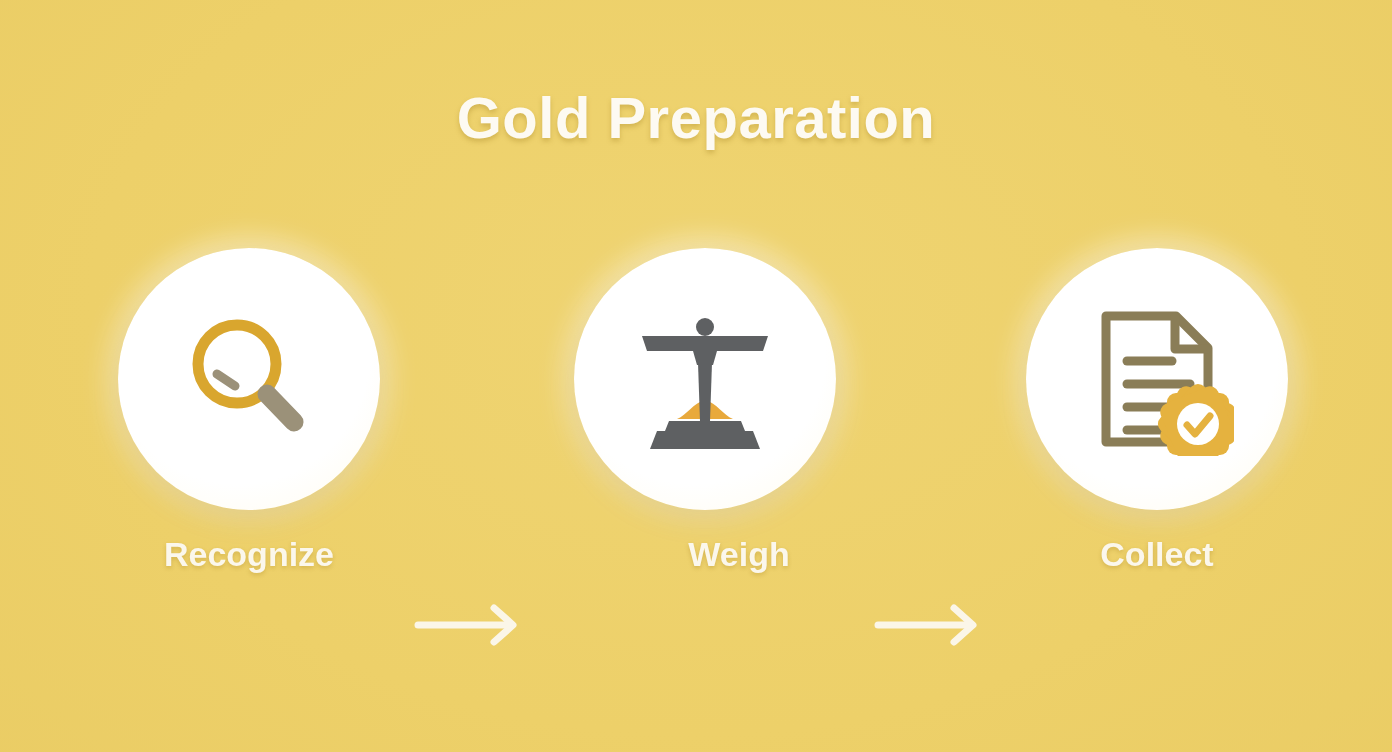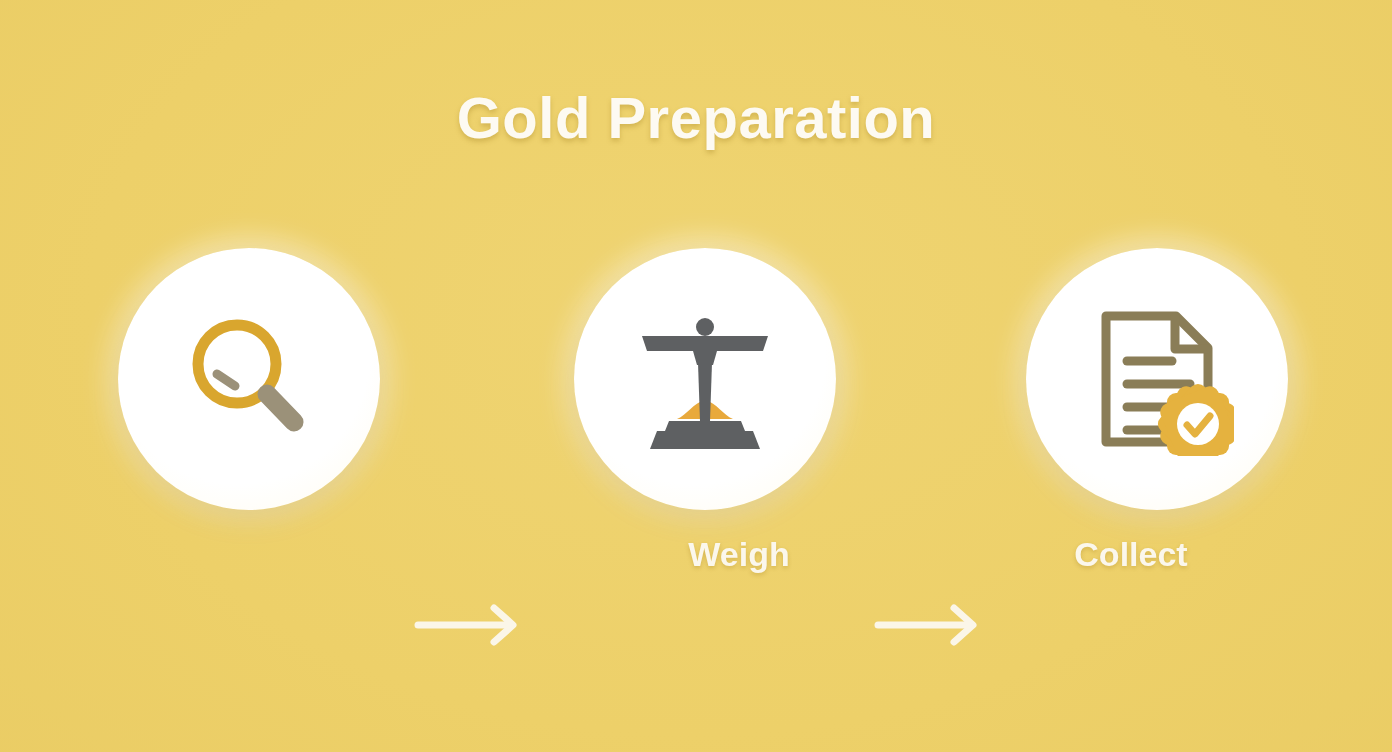--- a/index.html
+++ b/index.html
@@ -83,21 +83,21 @@
     width: 262px;
     text-align: center;
     font-size: 34px;
     font-weight: bold;
     color: #fbf7ec;
     text-shadow: 0 2px 4px rgba(158, 122, 28, 0.32);
     white-space: nowrap;
   }
   .label.l1 { left: 118px; }
   .label.l2 { left: 608px; }
-  .label.l3 { left: 1000px; }
+  .label.l3 { left: 1026px; }
 
   
   .arrow {
     position: absolute;
     top: 355px;
     width: 120px;
     height: 44px;
   }
   .arrow.a1 { left: 412px; }
   .arrow.a2 { left: 872px; }
@@ -186,16 +186,17 @@
               <circle r="21" fill="#ffffff"></circle>
               <polyline points="-11,1 -3,10 12,-8" fill="none" stroke="#e5b23f" stroke-width="7" stroke-linecap="round" stroke-linejoin="round"></polyline>
             </g>
           </svg>
         </span>
       </div>
     </div>
 
   </div>
 
+  <div class="label l1">Recognize</div>
   <div class="label l2">Weigh</div>
   <div class="label l3">Collect</div>
 
 </div>
 
 </body></html>

